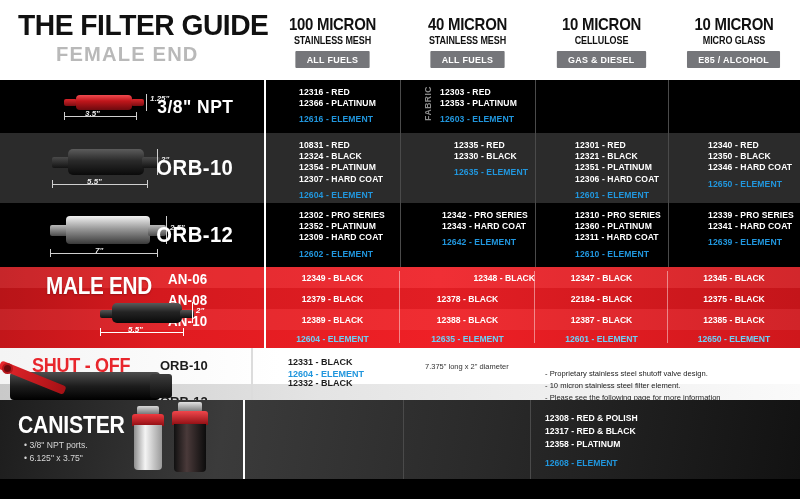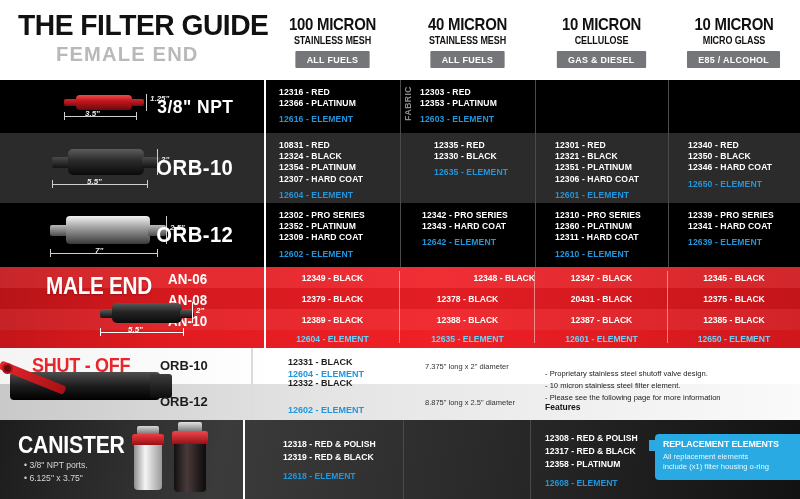--- a/index.html
+++ b/index.html
@@ -63,21 +63,21 @@
 
   
   .prod { position:absolute; }
   .prod .body { position:absolute; border-radius:3px; }
   .prod .cap  { position:absolute; border-radius:2px; }
   .dimline { position:absolute; background:#cfcfcf; }
   .dimtxt { position:absolute; color:#e8e8e8; font-size:8px; font-weight:bold; font-style:italic; }
 
   
   .cells { position:absolute; left:265px; top:0; right:0; height:100%; }
-  .cell { position:absolute; top:0; height:100%; padding-top:7px; }
+  .cell { position:absolute; top:0; height:100%; padding-top:7px;margin-left:20px; }
   .cell .pn {
     color:#fff; font-size:8.6px; font-weight:bold; line-height:11.2px;
     letter-spacing:0.1px; white-space:nowrap;
   }
   .cell .pn.el { color:#2196dd; }
   .cell .pn.gap { margin-top:5px; }
   .vdiv { position:absolute; top:0; width:1px; height:100%; background:#4a4a4a; }
   .fabric {
     position:absolute; left:3px; top:6px;
     writing-mode:vertical-rl; transform:rotate(180deg);
@@ -122,21 +122,21 @@
     font-family:"Liberation Sans Narrow","Liberation Sans",sans-serif;
   }
   .so-orb { position:absolute; left:160px; color:#1c1c1c; font-size:13px; font-weight:bold; }
   .so-pn  { position:absolute; left:288px; font-size:9px; font-weight:bold; color:#1c1c1c; }
   .so-pn.el { color:#2196dd; }
   .so-dim { position:absolute; left:425px; font-size:7.5px; color:#333; }
   .so-feat-h { position:absolute; left:545px; top:6px; font-size:8.5px; font-weight:bold; color:#111;margin-top:48px; }
   .so-feat { position:absolute; left:545px; font-size:7.6px; color:#222; }
 
   
-  .can { position:absolute; left:0; top:420px; width:800px; height:79px;
+  .can { position:absolute; left:0; top:400px; width:800px; height:79px;
          background:linear-gradient(100deg,#1d1d1d 0%, #3b3b3b 28%, #2a2a2a 60%, #121212 100%); }
   .can-title {
     position:absolute; left:18px; top:12px; color:#fff;
     font-size:23px; font-weight:bold; letter-spacing:-0.2px;
     transform:scaleX(0.92); transform-origin:left top;
     font-family:"Liberation Sans Narrow","Liberation Sans",sans-serif;
   }
   .can-b { position:absolute; left:24px; color:#d6d6d6; font-size:8.6px; }
   .can-pn { position:absolute; font-size:8.6px; font-weight:bold; color:#fff; white-space:nowrap; }
   .can-pn.el { color:#2196dd; }
@@ -353,21 +353,21 @@
     <div class="vdiv" style="left:534px;top:4px;height:72px;background:rgba(255,255,255,.45);"></div>
     <div class="vdiv" style="left:667px;top:4px;height:72px;background:rgba(255,255,255,.45);"></div>
 
     <div class="me-cell" style="left:265px;width:135px;top:6px;">12349 - BLACK</div>
     <div class="me-cell" style="left:400px;width:135px;top:6px;text-align:right;">12348 - BLACK</div>
     <div class="me-cell" style="left:535px;width:133px;top:6px;">12347 - BLACK</div>
     <div class="me-cell" style="left:668px;width:132px;top:6px;">12345 - BLACK</div>
 
     <div class="me-cell" style="left:265px;width:135px;top:27px;">12379 - BLACK</div>
     <div class="me-cell" style="left:400px;width:135px;top:27px;">12378 - BLACK</div>
-    <div class="me-cell" style="left:535px;width:133px;top:27px;">20431 - BLACK</div>
+    <div class="me-cell" style="left:535px;width:133px;top:27px;">22184 - BLACK</div>
     <div class="me-cell" style="left:668px;width:132px;top:27px;">12375 - BLACK</div>
 
     <div class="me-cell" style="left:265px;width:135px;top:48px;">12389 - BLACK</div>
     <div class="me-cell" style="left:400px;width:135px;top:48px;">12388 - BLACK</div>
     <div class="me-cell" style="left:535px;width:133px;top:48px;">12387 - BLACK</div>
     <div class="me-cell" style="left:668px;width:132px;top:48px;">12385 - BLACK</div>
 
     <div class="me-cell el" style="left:265px;width:135px;top:67px;">12604 - ELEMENT</div>
     <div class="me-cell el" style="left:400px;width:135px;top:67px;">12635 - ELEMENT</div>
     <div class="me-cell el" style="left:535px;width:133px;top:67px;">12601 - ELEMENT</div>
@@ -419,34 +419,23 @@
     <div class="prod" style="left:168px;top:2px;width:44px;height:72px;">
       <div style="position:absolute;left:10px;top:0;width:24px;height:10px;background:linear-gradient(180deg,#e2e2e2,#747474);border-radius:2px;"></div>
       <div style="position:absolute;left:4px;top:9px;width:36px;height:14px;background:linear-gradient(180deg,#f0474c,#8d0d12);border-radius:3px 3px 0 0;"></div>
       <div style="position:absolute;left:6px;top:22px;width:32px;height:48px;background:linear-gradient(90deg,#101010,#4a3a3a 40%,#0c0c0c);border-radius:0 0 4px 4px;"></div>
     </div>
 
     <div class="mainsep" style="left:243px;top:0;height:79px;background:#fff;"></div>
     <div class="vdiv" style="left:403px;top:0;height:79px;background:#4a4a4a;"></div>
     <div class="vdiv" style="left:530px;top:0;height:79px;background:#4a4a4a;"></div>
 
-    <div style="position:absolute;left:283px;top:19px;">
-      <div class="can-pn" style="position:relative;top:0;">12318 - RED &amp; POLISH</div>
-      <div class="can-pn" style="position:relative;top:3px;">12319 - RED &amp; BLACK</div>
-      <div class="can-pn el" style="position:relative;top:12px;">12618 - ELEMENT</div>
-    </div>
 
     <div style="position:absolute;left:545px;top:13px;">
       <div class="can-pn" style="position:relative;top:0;">12308 - RED &amp; POLISH</div>
       <div class="can-pn" style="position:relative;top:3px;">12317 - RED &amp; BLACK</div>
       <div class="can-pn" style="position:relative;top:6px;">12358 - PLATINUM</div>
       <div class="can-pn el" style="position:relative;top:15px;">12608 - ELEMENT</div>
     </div>
   </div>
 
-  <div class="badge">
-    <div class="tail"></div>
-    <span class="bt">REPLACEMENT ELEMENTS</span>
-    <span class="bs" style="white-space: pre-line;">All replacement elements
-include (x1) filter housing o-ring</span>
-  </div>
 
 </div>
 
 </body></html>

